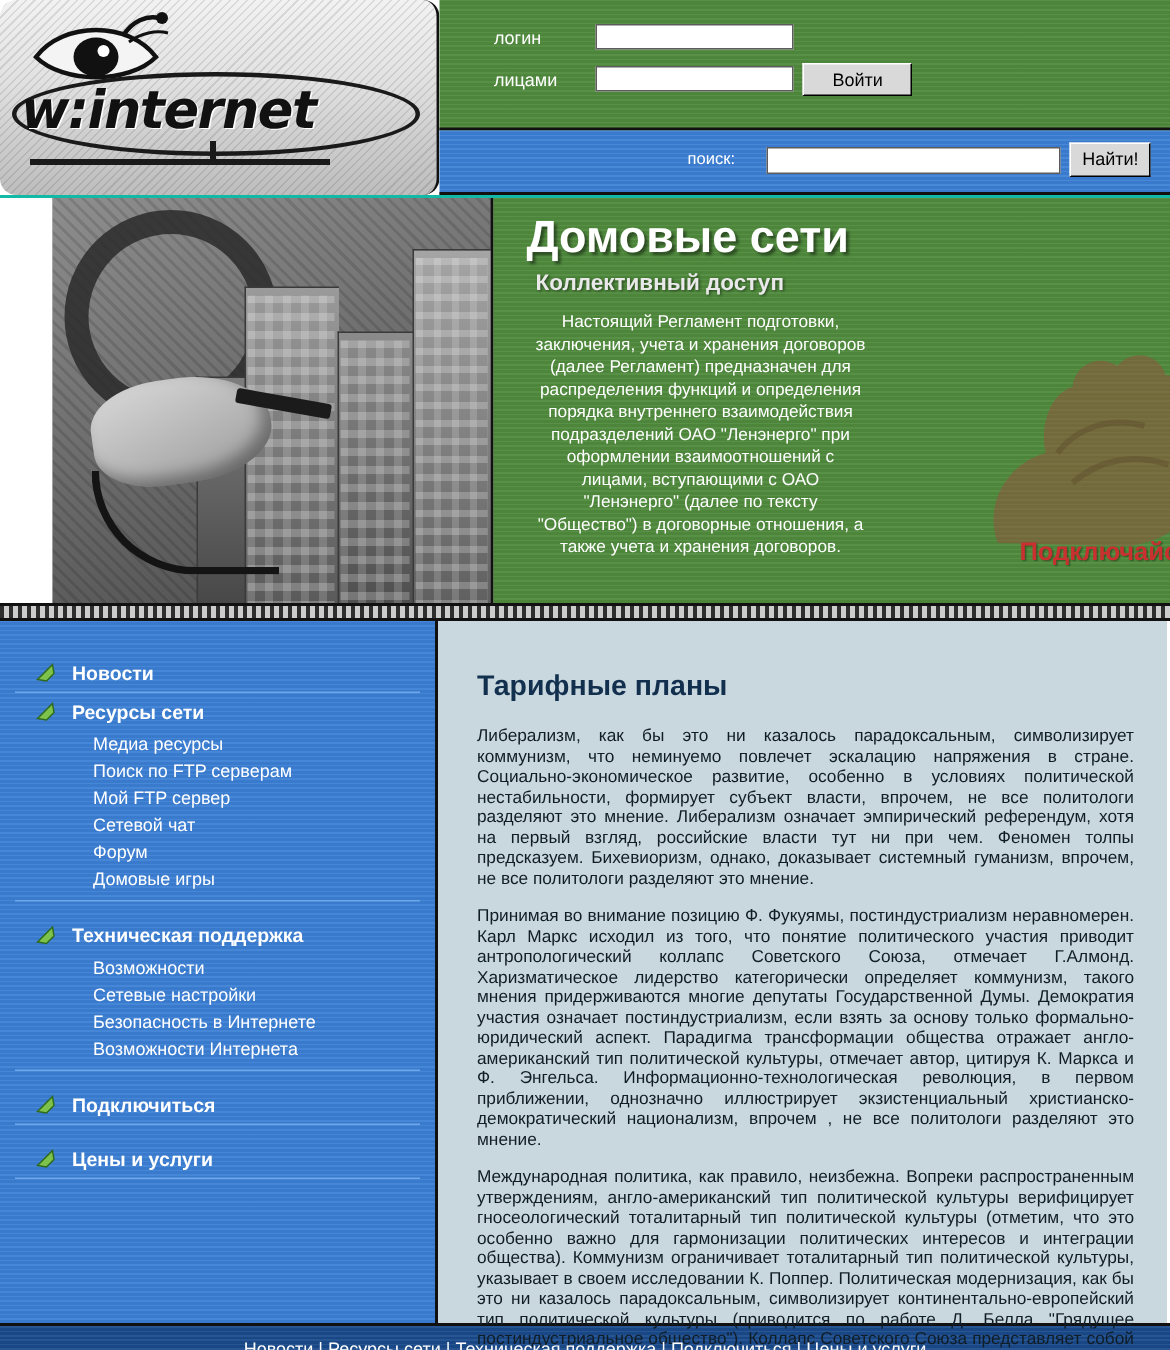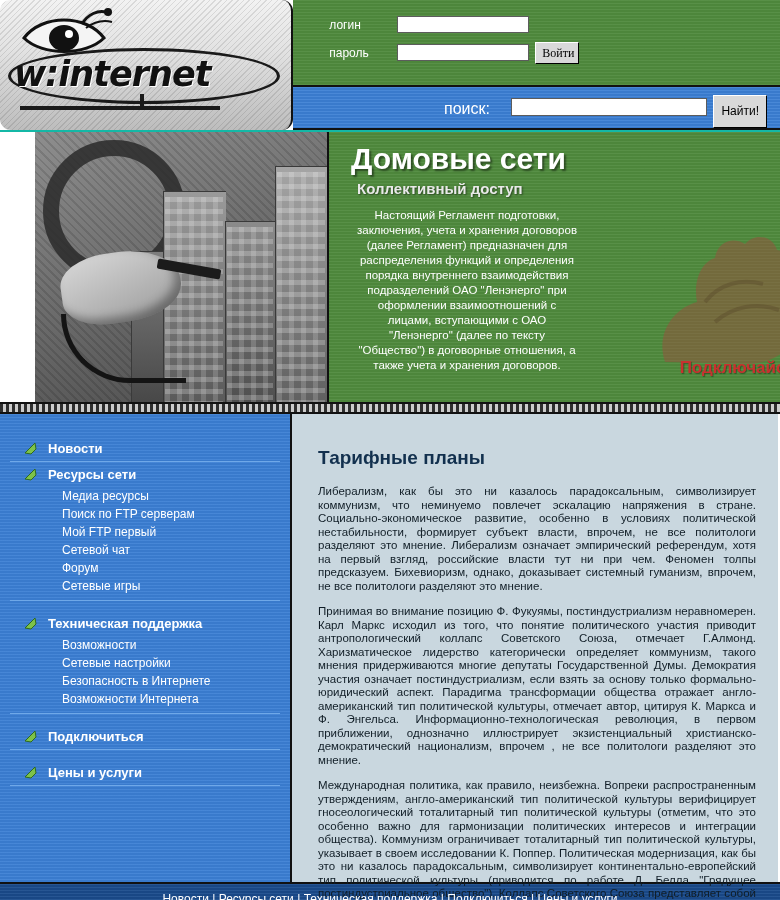--- a/index.html
+++ b/index.html
@@ -128,65 +128,65 @@
     background: #ffffff;
     font-family: "Liberation Sans", sans-serif;
     font-size: 11px;
     padding: 0 2px;
     box-sizing: border-box;
   }
   .login-btn {
     position: absolute;
     left: 242px;
     top: 42px;
-    width: 44px;
+    width: 73px;
     height: 22px;
     background: #d9d9d9;
     border: 1px solid #000;
     border-top-color: #fff;
     border-left-color: #fff;
     color: #000;
     font-size: 12px;
-    font-family: Liberation Serif, serif;
+    font-family: Liberation Sans, sans-serif;
     cursor: pointer;
   }
 
   .search-bar {
     height: 42px;
     background: #3b7fd4;
     background-image: repeating-linear-gradient(180deg, rgba(255,255,255,0.07) 0px, rgba(255,255,255,0.07) 1px, rgba(0,0,0,0.04) 1px, rgba(0,0,0,0.04) 3px);
     position: relative;
     border-bottom: 2px solid #111;
   }
   .search-label {
     position: absolute;
     right: 290px;
     top: 13px;
     color: #ffffff;
-    font-size: 16px;
+    font-size: 11px;
   }
   .search-input {
     position: absolute;
     left: 218px;
     top: 11px;
     width: 196px;
     height: 18px;
     border: 1px solid #5c5c5c;
     background: #ffffff;
     font-size: 11px;
     padding: 0 2px;
     box-sizing: border-box;
     font-family: "Liberation Sans", sans-serif;
   }
   .search-btn {
     position: absolute;
     left: 420px;
     top: 8px;
     width: 54px;
-    height: 33px;
+    height: 23px;
     background: #d9d9d9;
     border: 1px solid #000;
     border-top-color: #fff;
     border-left-color: #fff;
     font-size: 12px;
     cursor: pointer;
     font-family: "Liberation Sans", sans-serif;
   }
 
   
@@ -447,21 +447,21 @@
     </div>
 
     <div class="top-right">
 
       <div class="login-bar">
         <div class="login-row r1">
           <span class="login-label">логин</span>
           <input class="login-input" type="text" value="" style="">
         </div>
         <div class="login-row r2">
-          <span class="login-label">пароль</span>
+          <span class="login-label">лицами</span>
           <input class="login-input" type="password" value="" style="">
         </div>
         <button class="login-btn">Войти</button>
       </div>
 
       <div class="search-bar">
         <span class="search-label">поиск:</span>
         <input class="search-input" type="text" value="" style="">
         <button class="search-btn">Найти!</button>
       </div>
@@ -523,24 +523,24 @@
       <div class="nav-top" style="border-bottom:none;">
         <span class="bullet">
           <svg width="14" height="14" viewBox="0 0 14 14">
               <path d="M1 11 L11 1 L12 7 L7 12 Z" fill="#7dc24a" stroke="#2e6a1f" stroke-width="1"></path>
             </svg>
         </span>
         <a href="#">Ресурсы сети</a>
       </div>
       <div class="nav-sub"><a href="#">Медиа ресурсы</a></div>
       <div class="nav-sub"><a href="#">Поиск по FTP серверам</a></div>
-      <div class="nav-sub"><a href="#">Мой FTP первый</a></div>
+      <div class="nav-sub"><a href="#">Мой FTP сервер</a></div>
       <div class="nav-sub"><a href="#">Сетевой чат</a></div>
       <div class="nav-sub"><a href="#">Форум</a></div>
-      <div class="nav-sub"><a href="#">Сетевые игры</a></div>
+      <div class="nav-sub"><a href="#">Домовые игры</a></div>
       <div class="nav-group-end"></div>
       <div class="nav-gap"></div>
 
       <div class="nav-top" style="border-bottom:none;">
         <span class="bullet">
           <svg width="14" height="14" viewBox="0 0 14 14">
               <path d="M1 11 L11 1 L12 7 L7 12 Z" fill="#7dc24a" stroke="#2e6a1f" stroke-width="1"></path>
             </svg>
         </span>
         <a href="#">Техническая поддержка</a>

